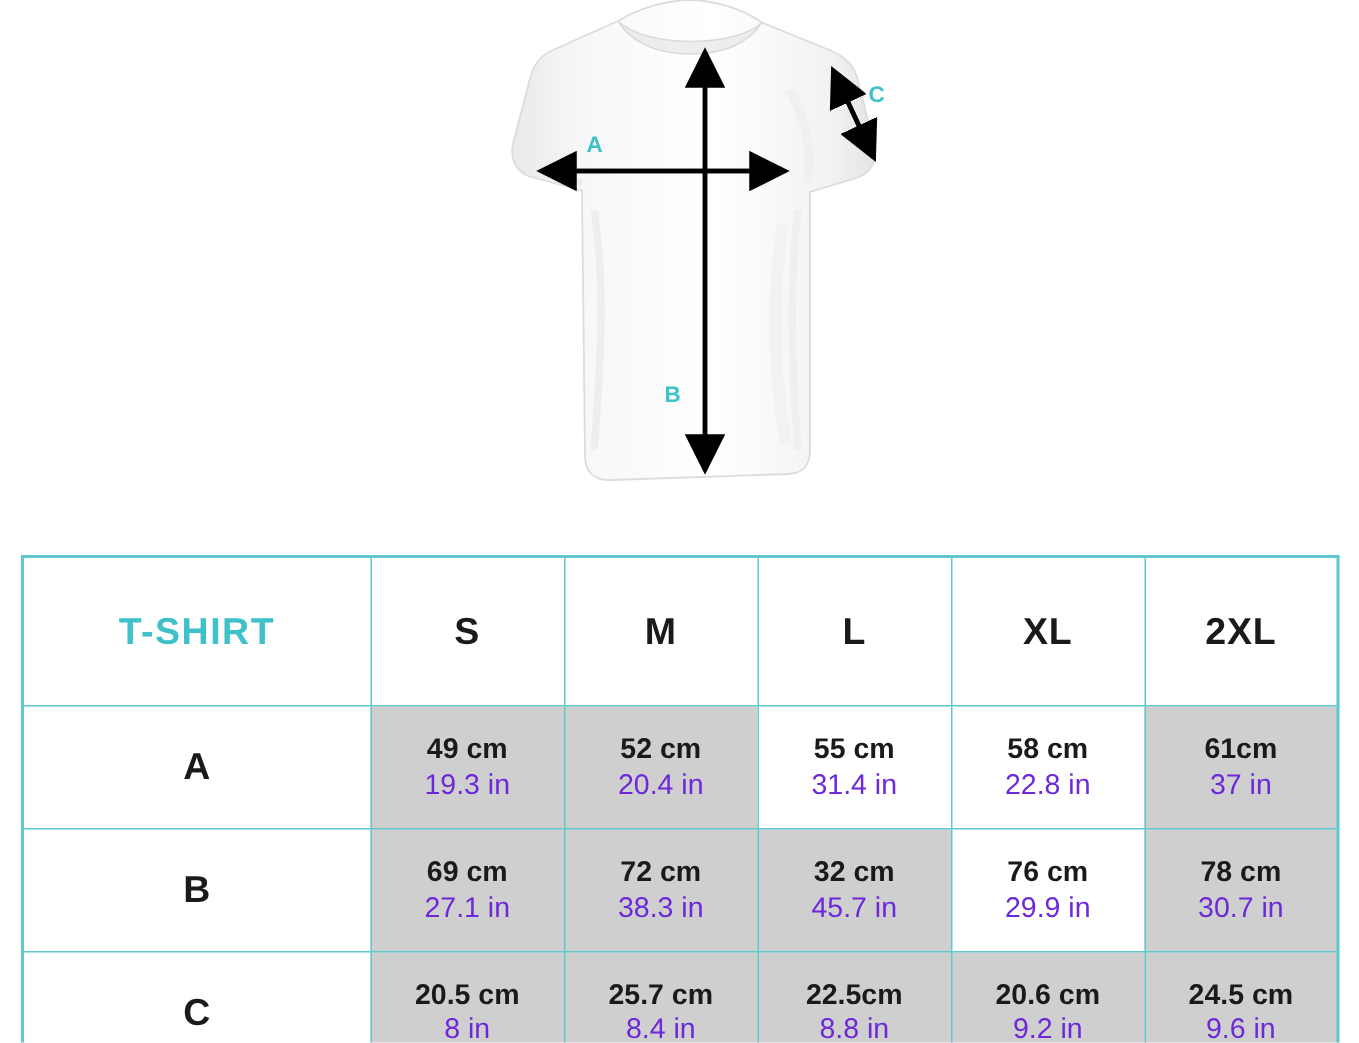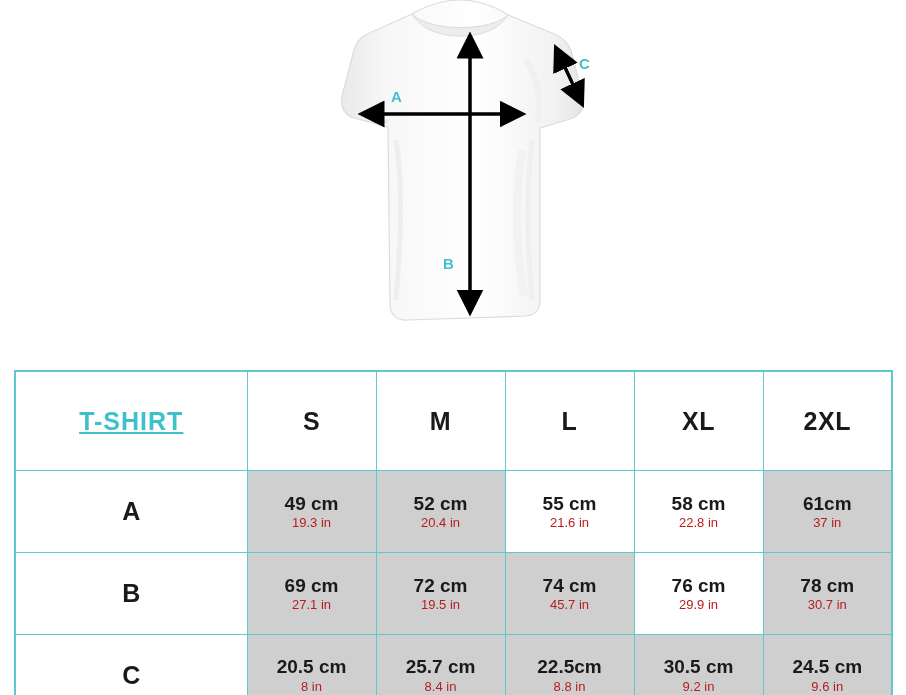--- a/index.html
+++ b/index.html
@@ -76,21 +76,20 @@
   }
 
   thead th {
     height: 98px;
     font-weight: bold;
   }
   thead th.title-cell {
     color: #3fc1c9;
     font-size: 25px;
     letter-spacing: 1px;
-    text-decoration: underline;
   }
   thead th.size-cell {
     color: #1a1a1a;
     font-size: 25px;
     letter-spacing: 0.5px;
   }
 
   tbody tr { height: 82px; }
   tbody td.row-head {
     font-size: 25px;
@@ -106,22 +105,22 @@
   }
   .val .cm {
     display: block;
     font-size: 19px;
     font-weight: bold;
     color: #1a1a1a;
     line-height: 1.25;
   }
   .val .inch {
     display: block;
-    font-size: 13px;
-    color: #b91c1c;
+    font-size: 19px;
+    color: #6d28d9;
     line-height: 1.25;
   }
 </style>
 </head>
 <body>
 
 <div id="page">
 
   <div id="illustration">
 
@@ -217,43 +216,43 @@
         <td class="val shaded">
           <span class="cm">49 cm</span>
           <span class="inch">19.3 in</span>
         </td>
         <td class="val shaded">
           <span class="cm">52 cm</span>
           <span class="inch">20.4 in</span>
         </td>
         <td class="val">
           <span class="cm">55 cm</span>
-          <span class="inch">21.6 in</span>
+          <span class="inch">31.4 in</span>
         </td>
         <td class="val">
           <span class="cm">58 cm</span>
           <span class="inch">22.8 in</span>
         </td>
         <td class="val shaded">
           <span class="cm">61cm</span>
           <span class="inch">37 in</span>
         </td>
       </tr>
       <tr>
         <td class="row-head">B</td>
         <td class="val shaded">
           <span class="cm">69 cm</span>
           <span class="inch">27.1 in</span>
         </td>
         <td class="val shaded">
           <span class="cm">72 cm</span>
-          <span class="inch">19.5 in</span>
-        </td>
-        <td class="val shaded">
-          <span class="cm">74 cm</span>
+          <span class="inch">38.3 in</span>
+        </td>
+        <td class="val shaded">
+          <span class="cm">32 cm</span>
           <span class="inch">45.7 in</span>
         </td>
         <td class="val">
           <span class="cm">76 cm</span>
           <span class="inch">29.9 in</span>
         </td>
         <td class="val shaded">
           <span class="cm">78 cm</span>
           <span class="inch">30.7 in</span>
         </td>
@@ -266,21 +265,21 @@
         </td>
         <td class="val shaded">
           <span class="cm">25.7 cm</span>
           <span class="inch">8.4 in</span>
         </td>
         <td class="val shaded">
           <span class="cm">22.5cm</span>
           <span class="inch">8.8 in</span>
         </td>
         <td class="val shaded">
-          <span class="cm">30.5 cm</span>
+          <span class="cm">20.6 cm</span>
           <span class="inch">9.2 in</span>
         </td>
         <td class="val shaded">
           <span class="cm">24.5 cm</span>
           <span class="inch">9.6 in</span>
         </td>
       </tr>
     </tbody>
   </table>
 

